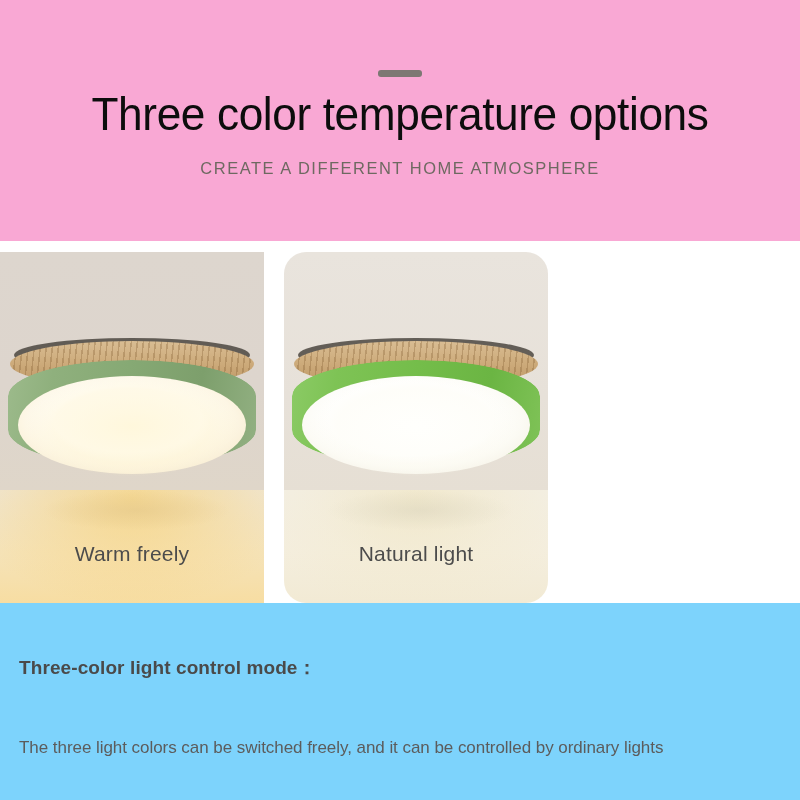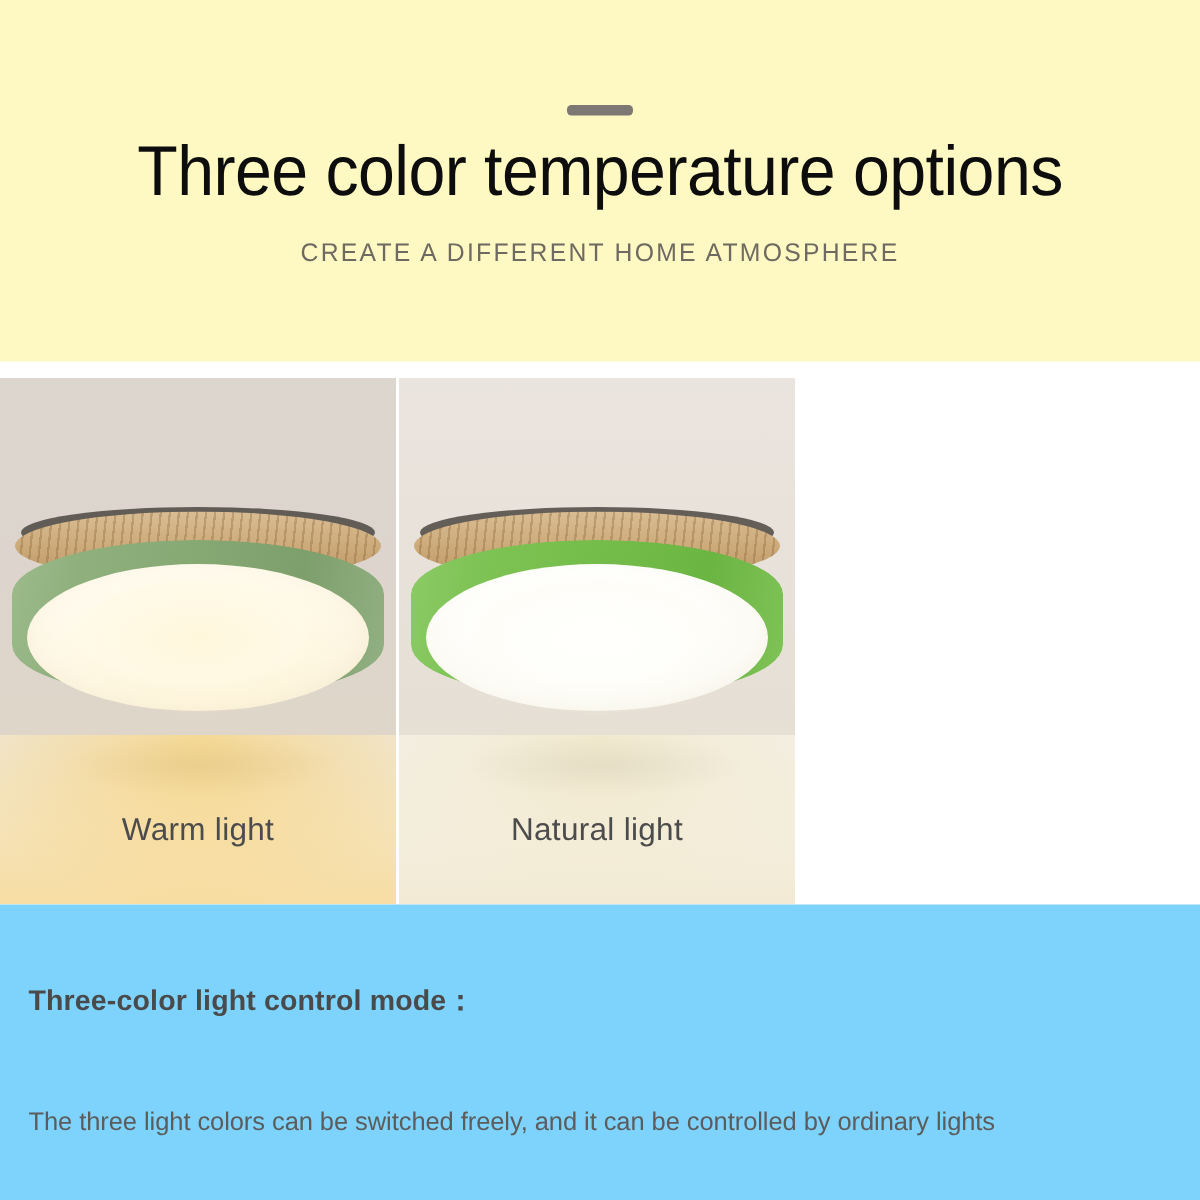--- a/index.html
+++ b/index.html
@@ -21,21 +21,21 @@
     background: #ffffff;
   }
 
   
   .header {
     position: absolute;
     left: 0;
     top: 0;
     width: 800px;
     height: 241px;
-    background: #fef9c3;
+    background: #f9a8d4;
     text-align: center;
   }
   .header-dash {
     position: absolute;
     left: 50%;
     top: 70px;
     width: 44px;
     height: 7px;
     margin-left: -22px;
     border-radius: 3px;
@@ -80,21 +80,21 @@
     display: flex;
     background: #ffffff;
   }
   .panel {
     position: relative;
     width: 264px;
     height: 351px;
     overflow: hidden;
     flex: 0 0 auto;
   }
-  .panel + .panel { margin-left: 2px; }
+  .panel + .panel { margin-left: 20px; border-radius: 22px; }
 
   
   .ceiling {
     position: absolute;
     left: 0; top: 0;
     width: 100%;
     height: 240px;
   }
   
   .wall {
@@ -249,21 +249,21 @@
         <div class="lamp-shadow" style="background: radial-gradient(ellipse 50% 50% at 50% 40%, rgba(226,198,138,.55) 0%, rgba(226,205,160,0) 72%);"></div>
         <div class="lamp-backedge"></div>
         <div class="lamp-wood"></div>
         <div class="lamp-side">
           <div class="lamp-side-fill" style="background: linear-gradient(100deg,#9dbb8c 0%,#8fb07d 18%,#86a974 46%,#7d9f6c 74%,#93b183 100%);"></div>
         </div>
         <div class="lamp-diffuser" style="background: radial-gradient(ellipse 58% 60% at 48% 44%, #ffffff 0%, #fffefa 56%, #fdf6e4 80%, #f8edd3 100%);"></div>
         <div class="lamp-diffuser-halo" style="background: radial-gradient(ellipse 52% 52% at 50% 50%, rgba(255,246,214,.85) 0%, rgba(255,241,196,.35) 62%, rgba(255,255,255,0) 84%);"></div>
       </div>
 
-      <div class="panel-label">Warm light</div>
+      <div class="panel-label">Warm freely</div>
     </div>
 
     <div class="panel">
       <div class="ceiling" style="background: linear-gradient(180deg,#e9e4dd 0%,#e7e1d9 60%,#e6dfd4 100%);"></div>
       <div class="wall" style="background: linear-gradient(180deg,#f3efe5 0%,#f4eede 55%,#f2ead4 100%);"></div>
       <div class="glow-wash" style="background: radial-gradient(ellipse 78% 120% at 50% 8%, rgba(240,228,186,.55) 0%, rgba(243,233,200,.28) 48%, rgba(255,255,255,0) 82%);"></div>
 
       <div class="lamp">
         <div class="lamp-shadow" style="background: radial-gradient(ellipse 50% 50% at 50% 40%, rgba(214,208,186,.45) 0%, rgba(224,219,200,0) 72%);"></div>
         <div class="lamp-backedge"></div>

